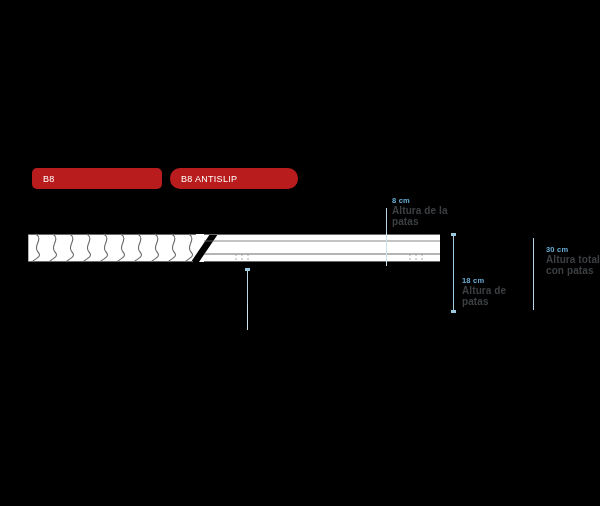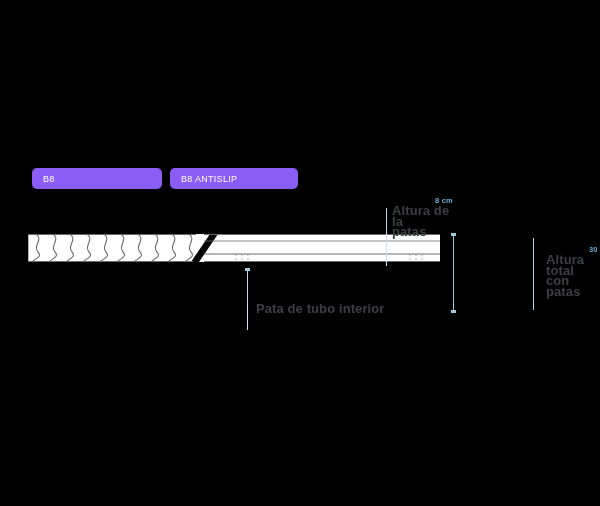--- a/index.html
+++ b/index.html
@@ -21,57 +21,56 @@
     left: 0; top: 0;
     width: 600px;
     height: 506px;
   }
 
   
   .tab {
     position: absolute;
     height: 21px;
     border-radius: 5px;
-    background: #8b5cf6;
+    background: #b91c1c;
     color: #ffffff;
     font-size: 9px;
     letter-spacing: 0.3px;
     display: flex;
     align-items: center;
     box-sizing: border-box;
     padding-left: 11px;
     text-align: right;
   }
   .tab-b8        { left: 32px;  top: 168px; width: 130px; }
-  .tab-antislip  { left: 170px; top: 168px; width: 128px; }
+  .tab-antislip  { left: 170px; top: 168px; width: 128px; border-radius: 10px; }
 
   
   .bar {
     position: absolute;
     left: 28px;
     top: 232px;
     width: 412px;
     height: 34px;
   }
   .bar svg { display: block; }
 
   
   .ann { position: absolute; }
   .ann .val {
     color: #6aaed6;
     font-size: 7.5px;
     font-weight: bold;
     letter-spacing: 0.2px;
     line-height: 10px;
     white-space: nowrap;
-    margin-left: 43px;
   }
   .ann .desc {
     color: #3c4043;
-    font-size: 13px;
+    font-size: 10px;
     font-weight: bold;
     line-height: 10.5px;
     letter-spacing: 0.1px;
   }
 
   .ann-base      { left: 392px; top: 196px; width: 70px; }
   .ann-frame     { left: 462px; top: 231px; width: 62px; }
   .ann-legs      { left: 462px; top: 276px; width: 70px; }
   .ann-total     { left: 546px; top: 245px; width: 60px; }
   .ann-tube      { left: 256px; top: 303px; width: 200px; }
@@ -182,28 +181,33 @@
 
   <div class="ann ann-base">
     <div class="val">8 cm</div>
     <div class="desc">
       <div>Altura de la</div>
       <div>patas</div>
     </div>
   </div>
 
 
+  <div class="ann ann-legs">
+    <div class="val">18 cm</div>
+    <div class="desc">
+      <div>Altura de patas</div>
+    </div>
+  </div>
 
   <div class="ann ann-total">
     <div class="val">30 cm</div>
     <div class="desc">
       <div>Altura total</div>
       <div>con patas</div>
     </div>
   </div>
 
   <div class="ann ann-tube">
     <div class="desc">
-      <div>Pata de tubo interior</div>
     </div>
   </div>
 
 </div>
 
 </body></html>

